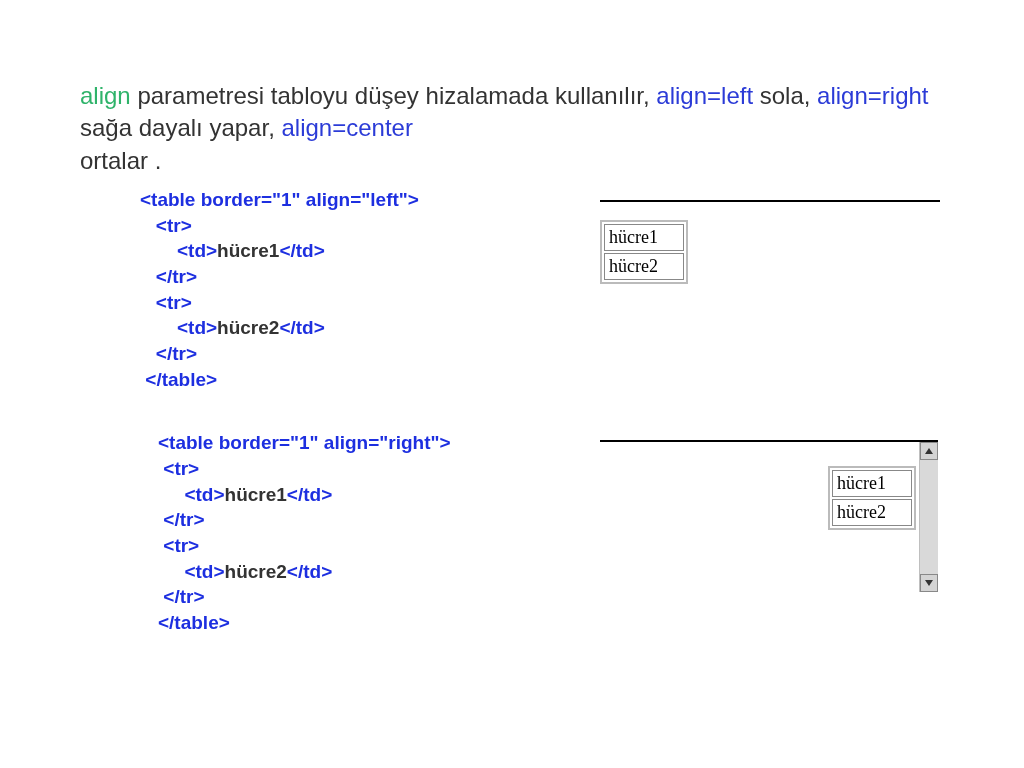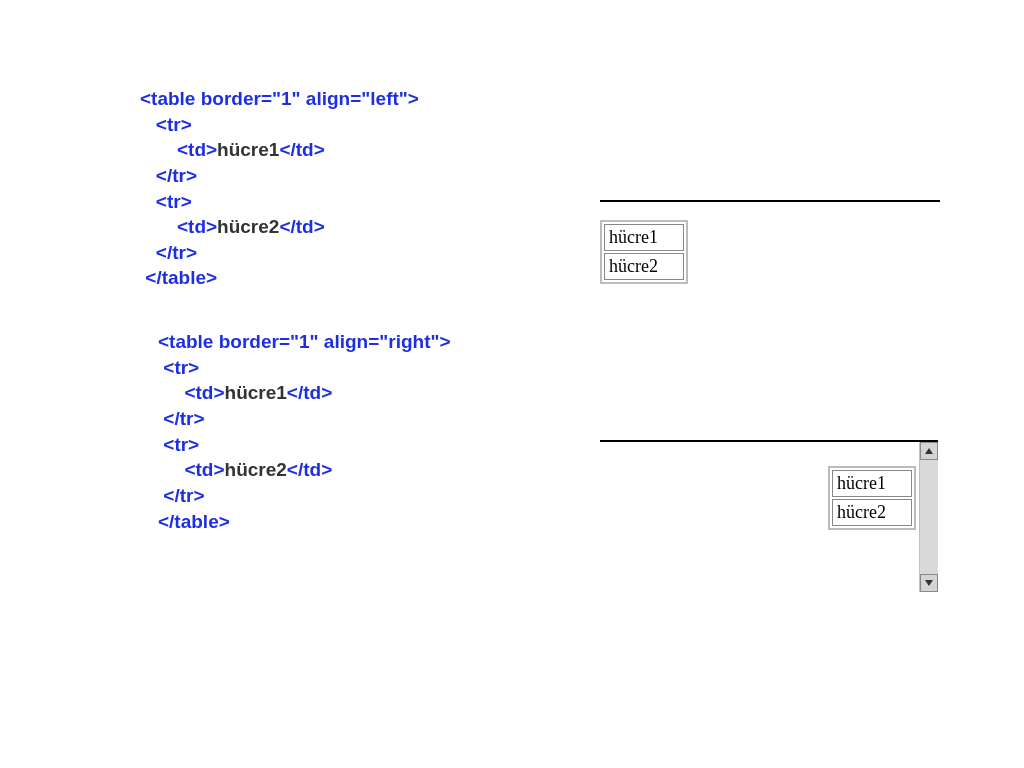--- a/index.html
+++ b/index.html
@@ -104,20 +104,23 @@
     border-left: 4px solid transparent;
     border-right: 4px solid transparent;
     border-top: 6px solid #333;
   }
 </style>
 </head>
 <body>
 
 <div class="page">
 
+  <p class="intro">
+    <span class="kw-green">align</span><span> parametresi tabloyu düşey hizalamada kullanılır, </span><span class="kw-blue">align=left</span><span> sola, </span><span class="kw-blue">align=right</span><span> sağa dayalı yapar, </span><span class="kw-blue">align=center</span><br><span> ortalar .</span>
+  </p>
 
   <div class="code block1"><span class="tag">&lt;table border="1" align="left"&gt;</span>
    <span class="tag">&lt;tr&gt;</span>
        <span class="tag">&lt;td&gt;</span><span class="txt">hücre1</span><span class="tag">&lt;/td&gt;</span>
    <span class="tag">&lt;/tr&gt;</span>
    <span class="tag">&lt;tr&gt;</span>
        <span class="tag">&lt;td&gt;</span><span class="txt">hücre2</span><span class="tag">&lt;/td&gt;</span>
    <span class="tag">&lt;/tr&gt;</span>
  <span class="tag">&lt;/table&gt;</span></div>
 

